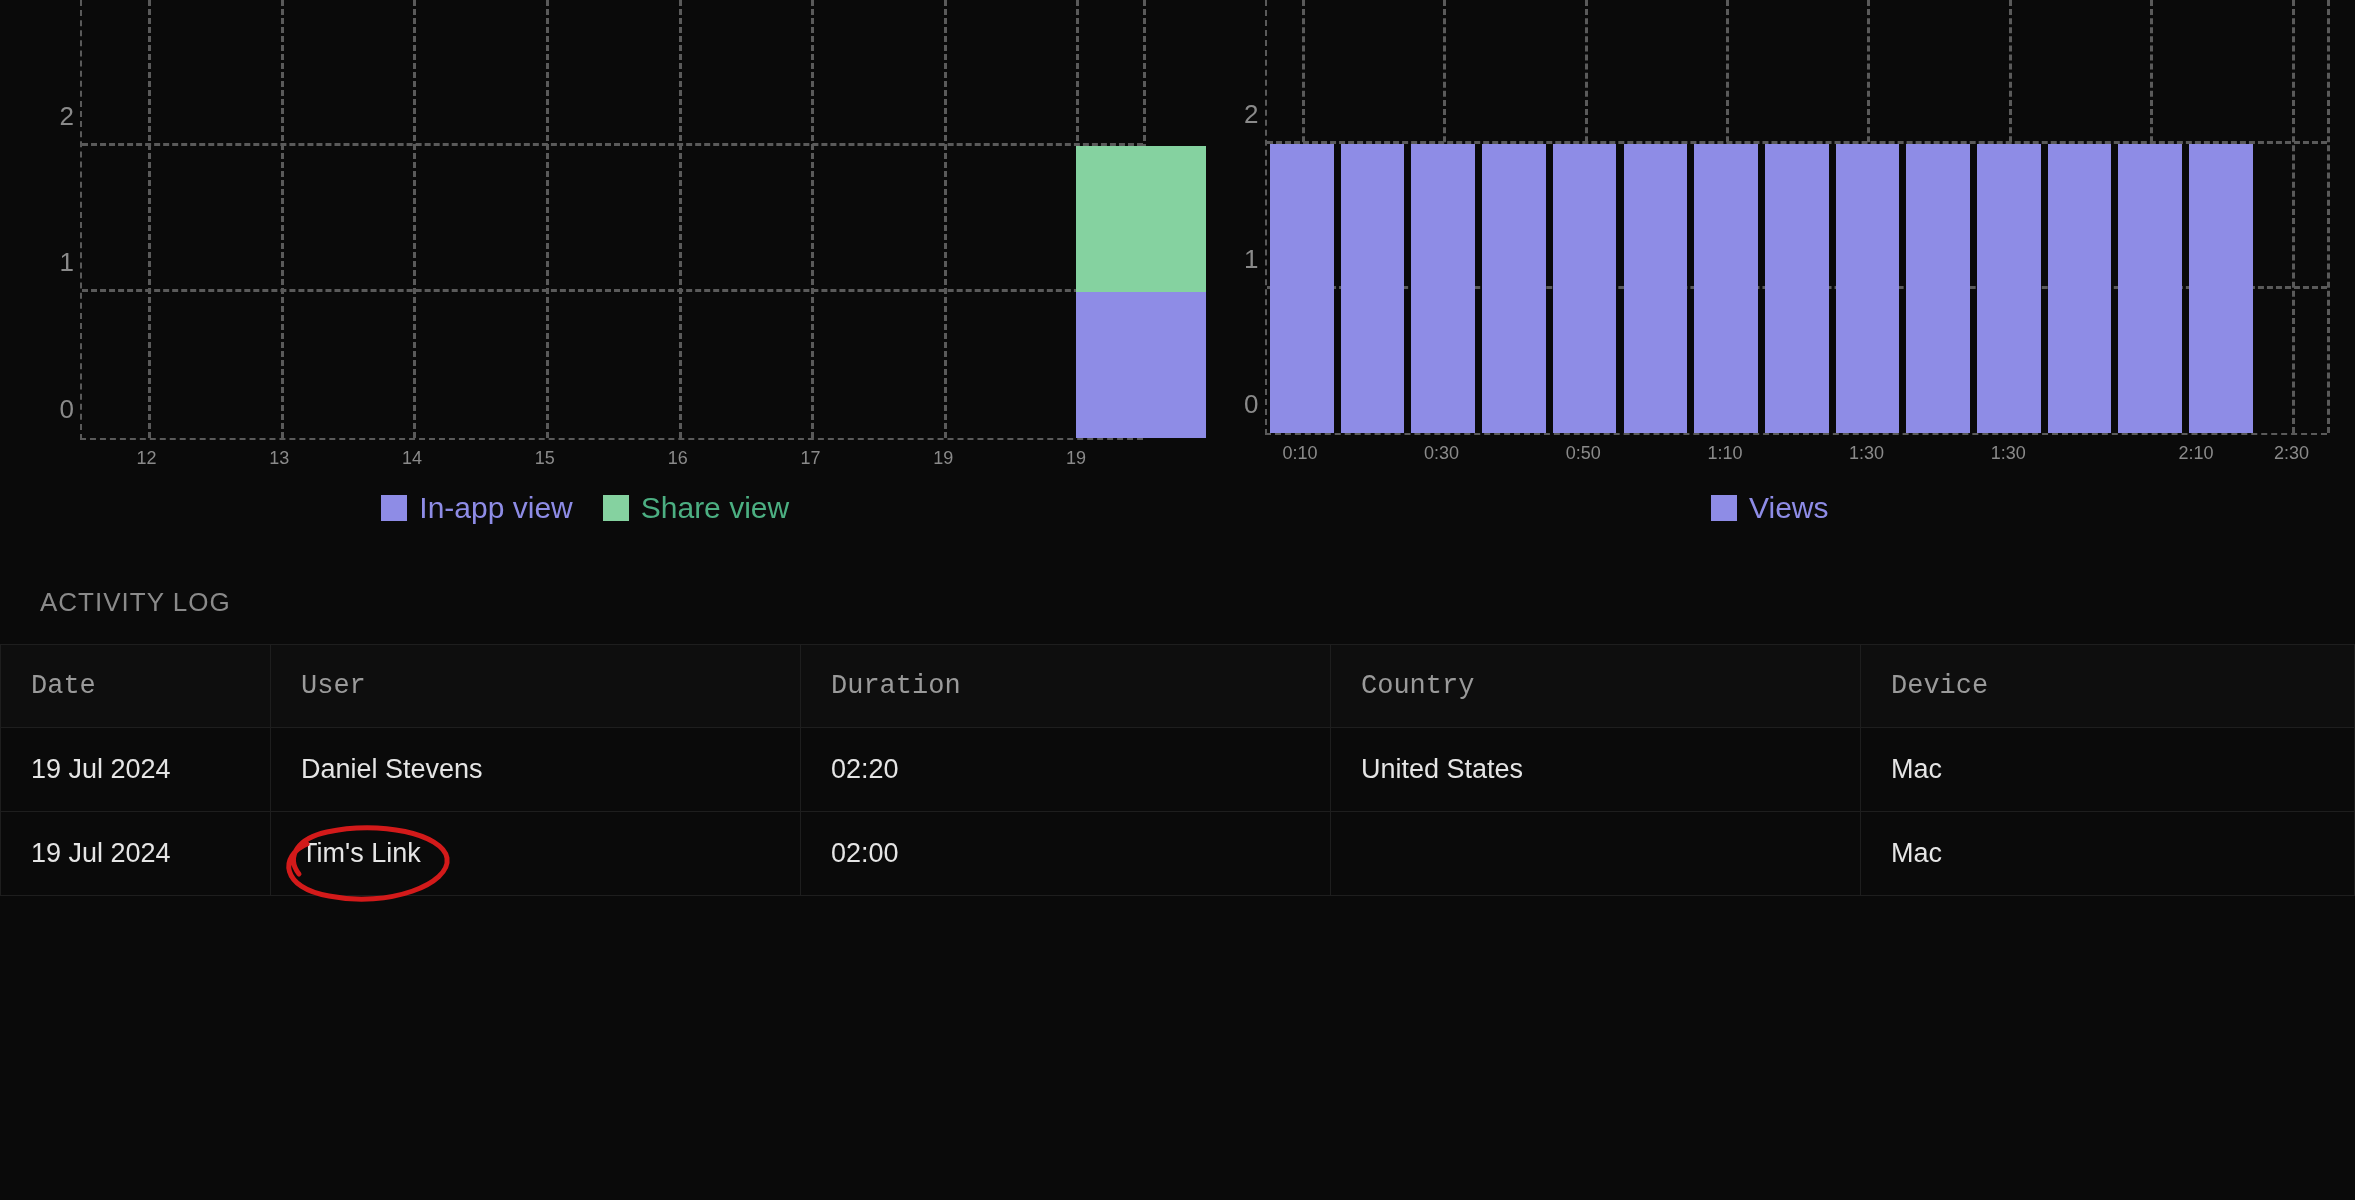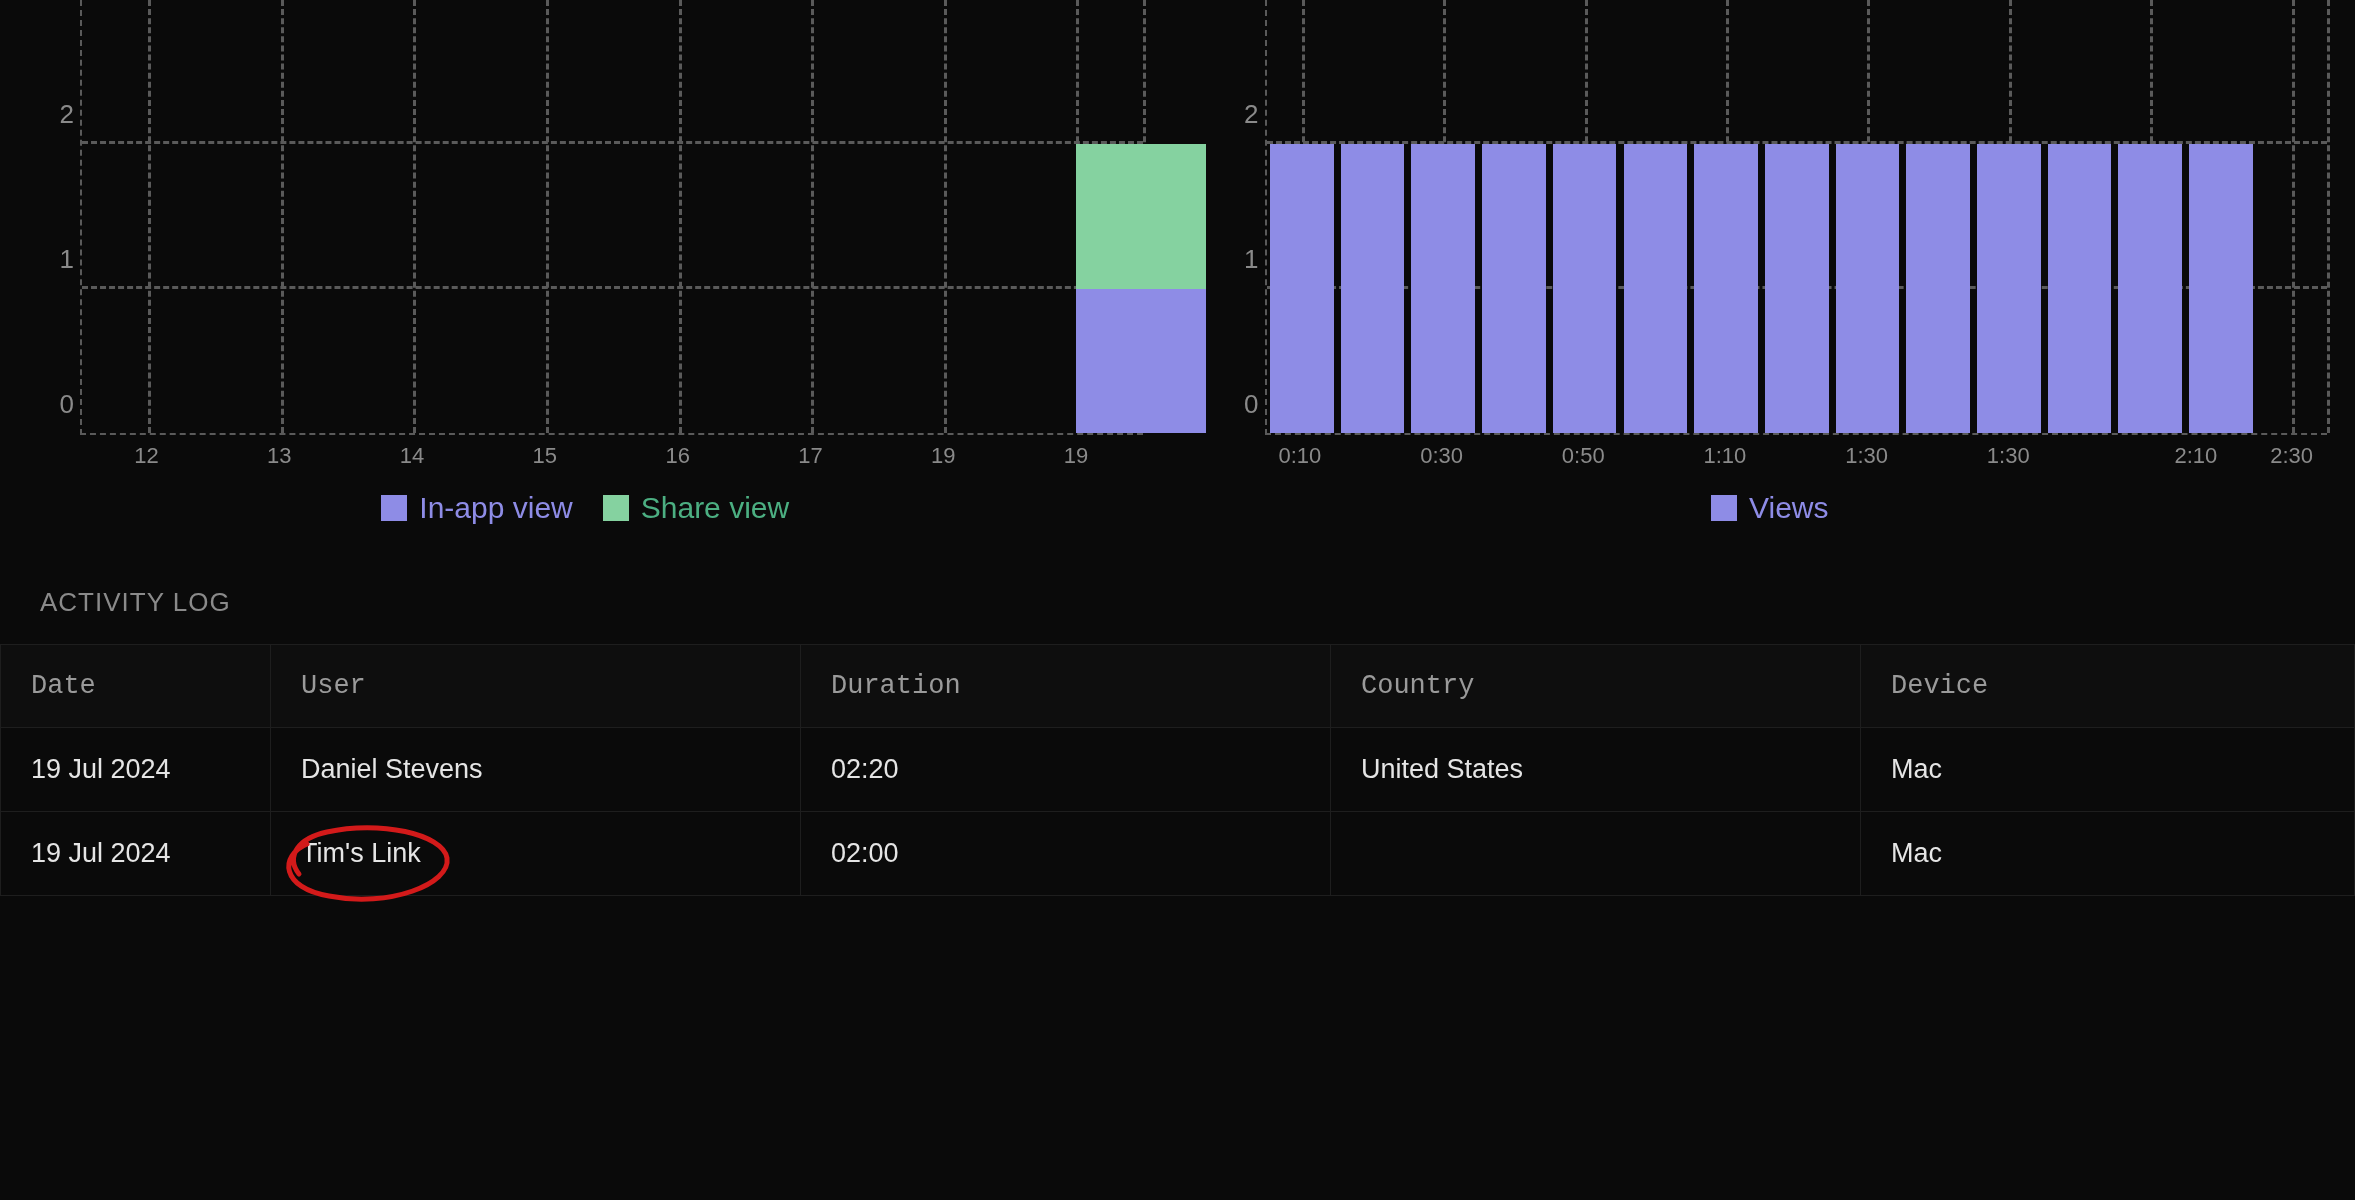--- a/index.html
+++ b/index.html
@@ -106,21 +106,21 @@
   }
   .bar.purple { background: #8e8ce6; }
   .bar.green  { background: #85d2a0; }
 
   .x-axis {
     display: flex;
     justify-content: space-around;
     align-items: flex-start;
     margin-left: 52px;
     color: #8a8a8a;
-    font-size: 22px;
+    font-size: 18px;
     padding-top: 8px;
   }
   .x-tick { min-width: 0; text-align: center; }
 
   .legend {
     display: flex;
     gap: 30px;
     justify-content: center;
     margin-top: 22px;
     font-size: 30px;

